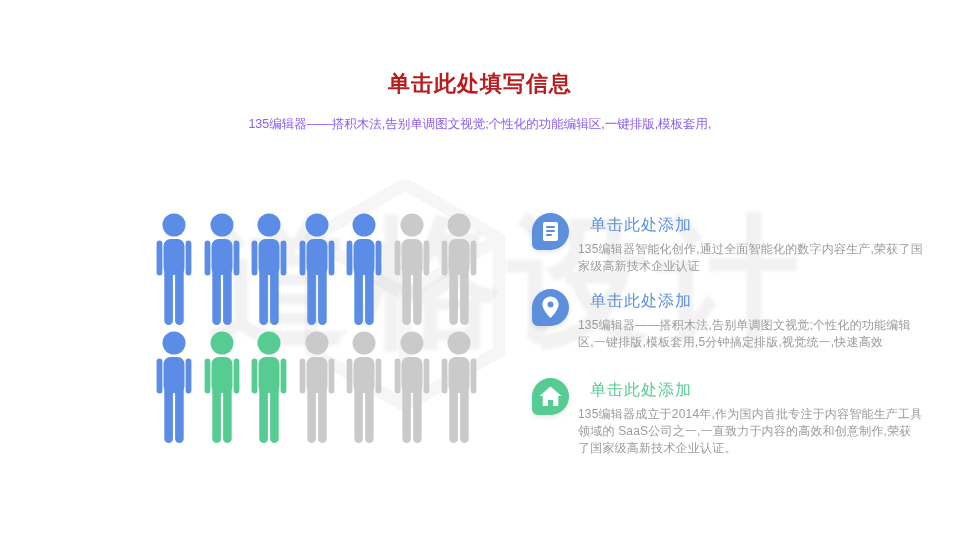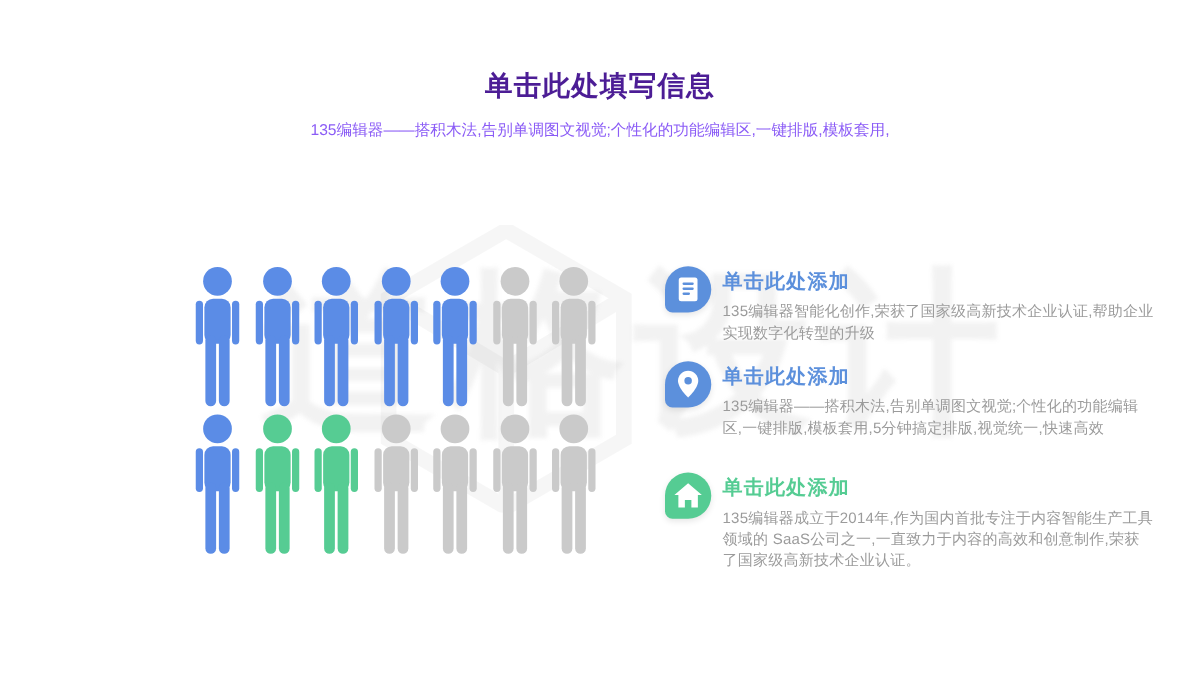--- a/index.html
+++ b/index.html
@@ -23,22 +23,22 @@
   .watermark-logo{
     position:absolute;left:300px;top:180px;
     opacity:0.06;z-index:1;pointer-events:none;
   }
   
   .header{
     position:absolute;top:54px;left:0;width:960px;
     text-align:center;z-index:3;
   }
   .page-title{
-    margin:0;
-    font-size:22px;font-weight:bold;color:#4c1d95;
+    margin:15px;
+    font-size:22px;font-weight:bold;color:#b91c1c;
     letter-spacing:1px;
   }
   .page-subtitle{
     margin:10px 0 0 0;
     font-size:12.5px;line-height:20px;color:#8b5cf6;
   }
   
   .people-grid{
     position:absolute;left:155px;top:213px;z-index:2;
   }
@@ -52,22 +52,22 @@
   .section{position:absolute;left:0;display:flex;align-items:flex-start;}
   .badge{
     width:37px;height:37px;flex:0 0 37px;
     border-radius:50% 50% 50% 6px;
     display:flex;align-items:center;justify-content:center;
     margin-right:9px;
     box-shadow:0 2px 5px rgba(0,0,0,0.10);
   }
   .sec-text{width:345px;}
   .sec-title{
-    font-size:16px;font-weight:bold;letter-spacing:1px;
-    margin:2px 0 0 0;cursor:pointer;
+    font-size:16px;font-weight:normal;letter-spacing:1px;
+    margin:2px 0 0 12px;cursor:pointer;
   }
   .sec-body{
     margin-top:5px;
     font-size:12px;line-height:17px;color:#9b9b9b;
     letter-spacing:0.2px;
   }
 </style>
 </head>
 <body>
 
@@ -238,21 +238,21 @@
     <div class="badge" style="background: rgb(92, 144, 220); color: rgb(92, 144, 220);">
       <svg width="37" height="37" viewBox="0 0 37 37">
         <rect x="11" y="9" width="15" height="19" rx="2" fill="#ffffff"></rect>
         <rect x="14" y="13" width="9" height="1.9" rx="0.9" fill="currentColor"></rect>
         <rect x="14" y="17" width="9" height="1.9" rx="0.9" fill="currentColor"></rect>
         <rect x="14" y="21" width="6" height="1.9" rx="0.9" fill="currentColor"></rect>
       </svg>
     </div>
     <div class="sec-text">
       <div class="sec-title" style="color: rgb(92, 144, 220);">单击此处添加</div>
-      <div class="sec-body">135编辑器智能化创作,荣获了国家级高新技术企业认证,帮助企业实现数字化转型的升级</div>
+      <div class="sec-body">135编辑器智能化创作,通过全面智能化的数字内容生产,荣获了国家级高新技术企业认证</div>
     </div>
   </div>
 
   <div class="section" style="top:76px;">
     <div class="badge" style="background: rgb(92, 144, 220); color: rgb(92, 144, 220);">
       <svg width="37" height="37" viewBox="0 0 37 37">
         <path d="M18.5 7.5c4.5 0 8.1 3.6 8.1 8.1 0 5.9-8.1 13.4-8.1 13.4s-8.1-7.5-8.1-13.4c0-4.5 3.6-8.1 8.1-8.1z" fill="#ffffff"></path>
         <circle cx="18.5" cy="15.6" r="3" fill="currentColor"></circle>
       </svg>
     </div>

